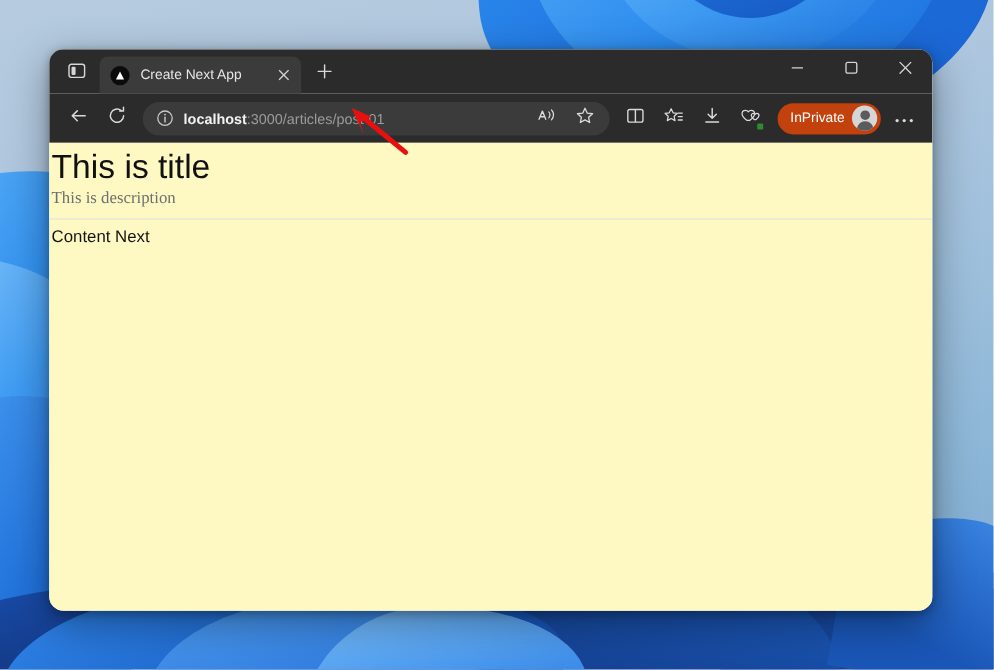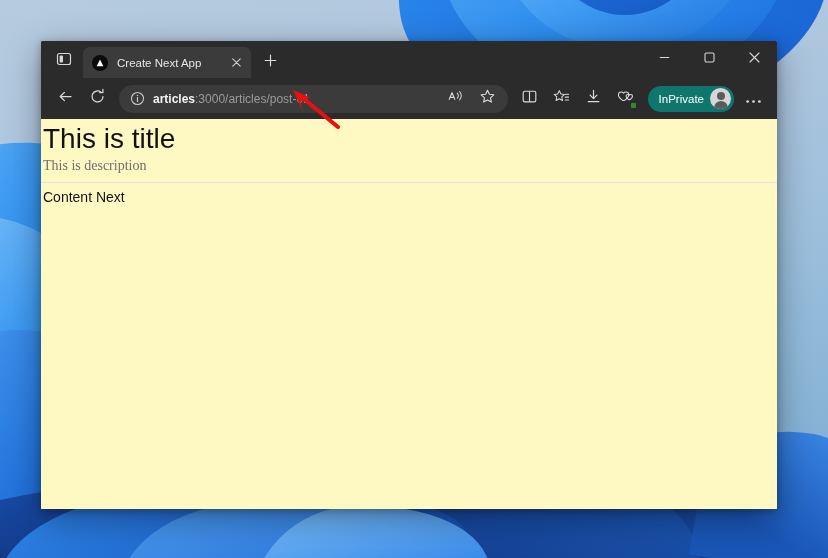--- a/index.html
+++ b/index.html
@@ -114,21 +114,21 @@
     transform: rotate(10deg);
   }
 
   
   #browser-window {
     position: absolute;
     left: 41px;
     top: 41px;
     width: 736px;
     height: 468px;
-    border-radius: 1px;
+    border-radius: 12px;
     overflow: hidden;
     box-shadow: 0 10px 34px rgba(0,0,0,0.36), 0 2px 8px rgba(0,0,0,0.28);
     background: #ffffff;
   }
 
   
   #titlebar {
     position: relative;
     height: 37px;
     background: #2b2b2b;
@@ -243,21 +243,21 @@
     white-space: nowrap;
     overflow: hidden;
     min-width: 0;
   }
   #url-text .host { color: #f2f2f2; font-weight: bold; }
 
   #inprivate-badge {
     height: 26px;
     display: flex;
     align-items: center;
-    background: #0f766e;
+    background: #c2410c;
     border-radius: 13px;
     padding: 0 3px 0 11px;
     margin: 0 3px 0 6px;
     flex: 0 0 auto;
     text-align: right;
   }
   #inprivate-label {
     color: #ffffff;
     font-size: 11.5px;
     margin-right: 6px;
@@ -443,21 +443,21 @@
       </div>
 
       <div id="address-bar">
         <span id="site-info-icon">
           <svg width="15" height="15" viewBox="0 0 15 15" fill="none">
             <circle cx="7.5" cy="7.5" r="6" stroke="#c9c9c9" stroke-width="1.1"></circle>
             <path d="M7.5 6.6 V10.6" stroke="#c9c9c9" stroke-width="1.2" stroke-linecap="round"></path>
             <circle cx="7.5" cy="4.5" r="0.75" fill="#c9c9c9"></circle>
           </svg>
         </span>
-        <span id="url-text"><span class="host">articles</span><span class="path">:3000/articles/post-01</span></span>
+        <span id="url-text"><span class="host">localhost</span><span class="path">:3000/articles/post-01</span></span>
 
         <div class="tb-btn">
           <span>
             <svg width="17" height="17" viewBox="0 0 17 17" fill="none">
               <path d="M2.2 11.4 L5 4.6 L7.8 11.4 M3.3 9.3 H6.7" stroke="#dadada" stroke-width="1.15" stroke-linecap="round" stroke-linejoin="round"></path>
               <path d="M10.3 5.2 C11.6 6.4 11.6 9 10.3 10.2" stroke="#dadada" stroke-width="1.05" stroke-linecap="round"></path>
               <path d="M12.6 3.6 C14.8 5.6 14.8 9.8 12.6 11.8" stroke="#dadada" stroke-width="1.05" stroke-linecap="round"></path>
             </svg>
           </span>
         </div>

